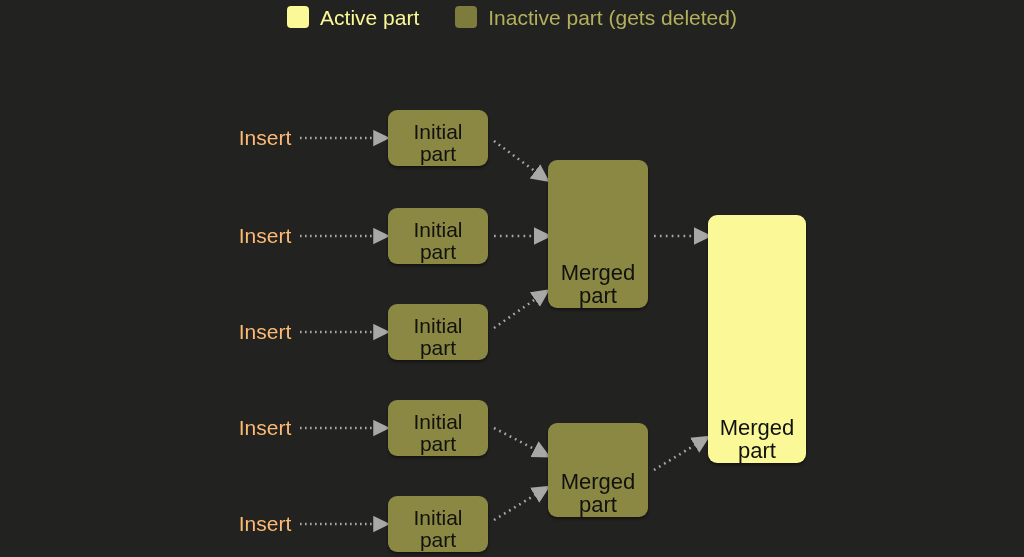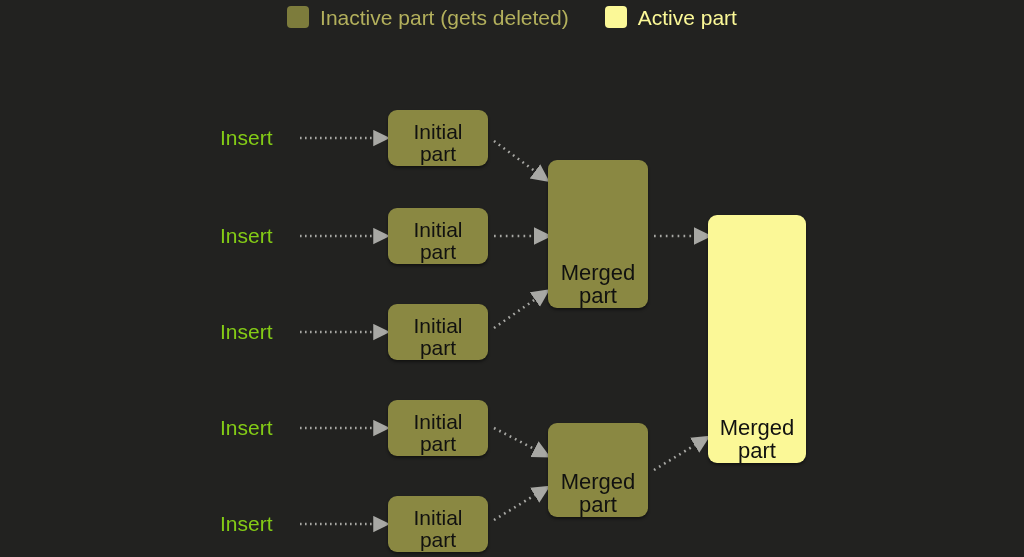--- a/index.html
+++ b/index.html
@@ -89,40 +89,40 @@
     top: 215px;
     height: 248px;
     font-size: 22px;
   }
 
   
   .insert-label {
     position: absolute;
     left: 220px;
     width: 90px;
-    color: #84cc16;
+    color: #fdba74;
     font-size: 21px;
     line-height: 21px;
-    text-align: left;
+    text-align: center;
     white-space: nowrap;
   }
 </style>
 </head>
 <body>
 
 <div id="canvas">
 
   <div id="legend">
     <div class="legend-item">
+      <span class="legend-swatch active"></span>
+      <span class="legend-label active">Active part</span>
+    </div>
+    <div class="legend-item">
       <span class="legend-swatch inactive"></span>
       <span class="legend-label inactive">Inactive part (gets deleted)</span>
-    </div>
-    <div class="legend-item">
-      <span class="legend-swatch active"></span>
-      <span class="legend-label active">Active part</span>
     </div>
   </div>
 
   <svg id="arrows" viewBox="0 0 1024 557" width="1024" height="557" xmlns="http://www.w3.org/2000/svg">
     <defs>
       <marker id="ah" markerWidth="9" markerHeight="9" refX="2.4" refY="3.4" orient="auto" markerUnits="strokeWidth">
         <path d="M0,0 L7,3.4 L0,6.8 Z" fill="#a8a8a4"></path>
       </marker>
     </defs>
 

